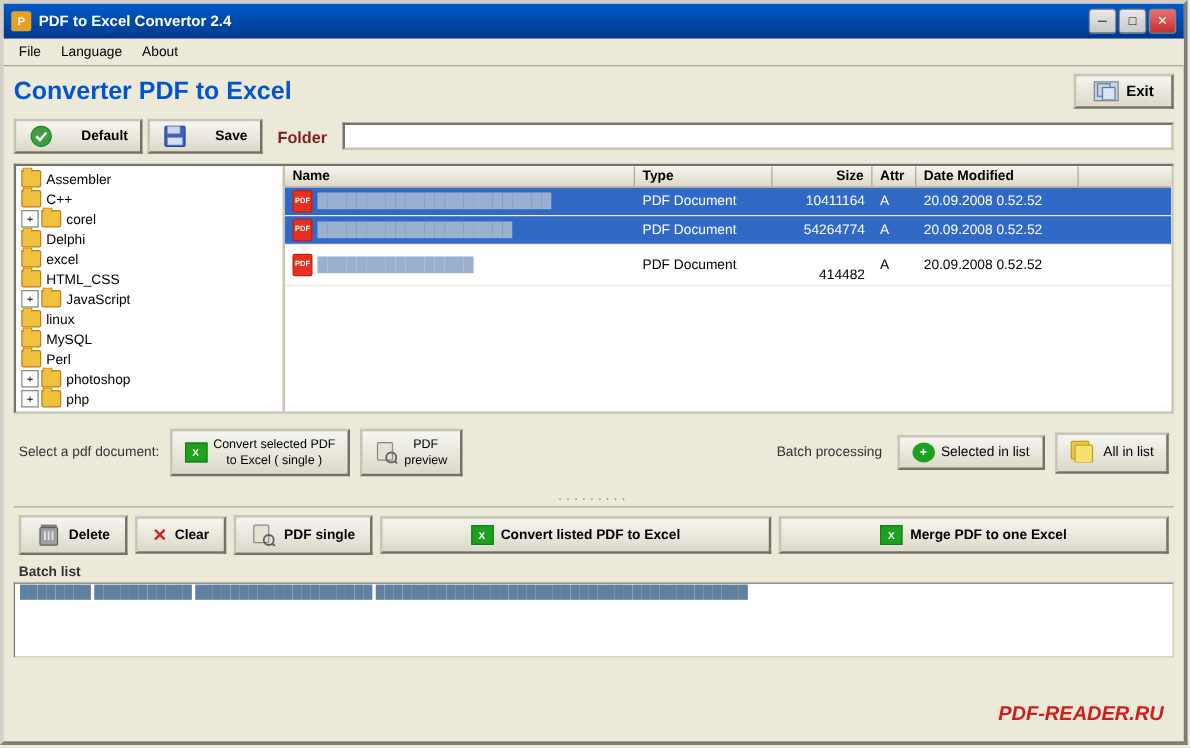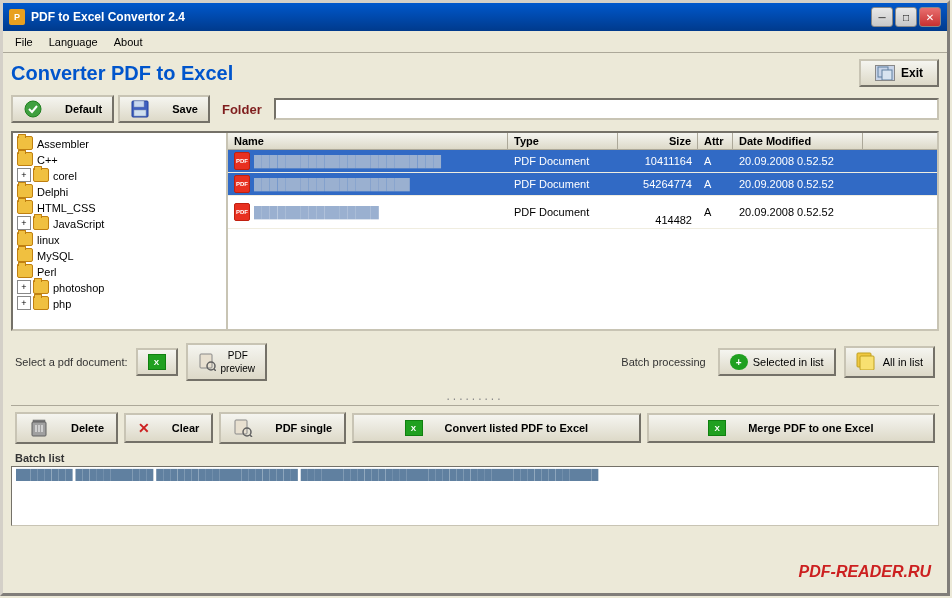--- a/index.html
+++ b/index.html
@@ -348,21 +348,21 @@
       background: #ece9d8;
       border-top: 1px solid #aca899;
     }
     .bottom-btn {
       background: linear-gradient(to bottom, #f5f5f0, #ddd9c8);
       border: 2px outset #c8c4b4;
       padding: 5px 12px;
       cursor: pointer;
       display: flex;
       align-items: center;
-      gap: 22px;
+      gap: 6px;
       font-size: 11px;
       font-weight: bold;
       white-space: nowrap;
     }
     .red-x {
       color: #cc2020;
       font-weight: bold;
       font-size: 14px;
     }
     .delete-icon {
@@ -501,20 +501,24 @@
           <span class="expand-icon">+</span>
           <span class="folder-icon"></span>
           <span>corel</span>
         </div>
         <div class="tree-item">
           <span class="folder-icon"></span>
           <span>Delphi</span>
         </div>
         <div class="tree-item">
           <span class="folder-icon"></span>
+          <span>excel</span>
+        </div>
+        <div class="tree-item">
+          <span class="folder-icon"></span>
           <span>HTML_CSS</span>
         </div>
         <div class="tree-item">
           <span class="expand-icon">+</span>
           <span class="folder-icon"></span>
           <span>JavaScript</span>
         </div>
         <div class="tree-item">
           <span class="folder-icon"></span>
           <span>linux</span>
@@ -579,20 +583,21 @@
           <div class="file-cell col-date">20.09.2008 0.52.52</div>
         </div>
       </div>
     </div>
 
     <div class="action-area">
       <div class="action-left">
         <span class="select-label">Select a pdf document:</span>
         <button class="action-btn">
           <span class="excel-icon">X</span>
+          <span style="font-size:10px; text-align:center; line-height:1.3;">Convert selected PDF<br>to Excel ( single )</span>
         </button>
         <button class="action-btn">
           <svg width="18" height="18" viewBox="0 0 18 18">
             <rect x="2" y="1" width="12" height="14" fill="#e8e0d0" stroke="#888" stroke-width="1" rx="1"></rect>
             <circle cx="13" cy="13" r="4" fill="none" stroke="#606060" stroke-width="1.5"></circle>
             <line x1="16" y1="16" x2="18" y2="18" stroke="#606060" stroke-width="1.5"></line>
           </svg>
           <span style="font-size:10px; text-align:center; line-height:1.3;">PDF<br>preview</span>
         </button>
       </div>

